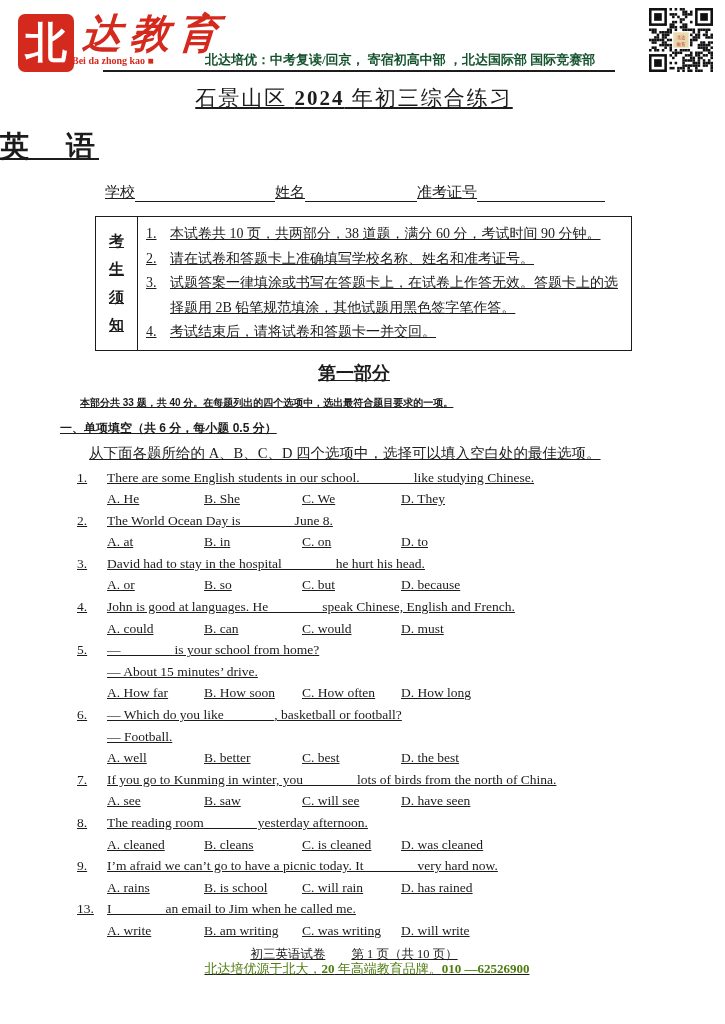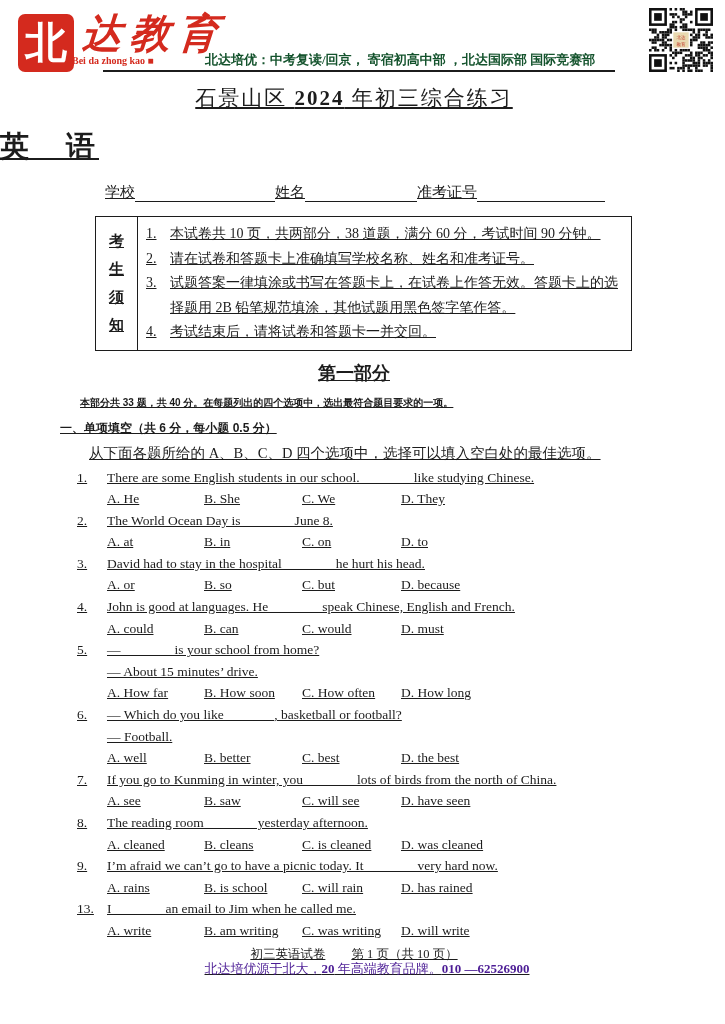--- a/index.html
+++ b/index.html
@@ -58,21 +58,21 @@
   
   .questions { margin:3px 40px 0 60px; }
   .q { display:flex; font-size:13.5px; line-height:21.6px; }
   .qnum { width:47px; flex:none; padding-left:17px; box-sizing:border-box; }
   .qbody { flex:1; }
   .opts { display:grid; grid-template-columns:97px 98px 99px auto; }
   
   .footer { text-align:center; margin-top:5px; }
   .footer-black { font-size:12.5px; line-height:14px;text-align:center; }
   .footer-black .gap { display:inline-block; width:26px; }
-  .footer-red { color:#4c1d95; font-size:13px; line-height:15px;padding-left:26px; }
+  .footer-red { color:#4d7c0f; font-size:13px; line-height:15px;padding-left:26px; }
   .footer-red .b { font-weight:bold; }
 </style>
 </head>
 <body>
 
 <div class="page">
 
   <div>
     <div class="seal">
       <span>北</span>

